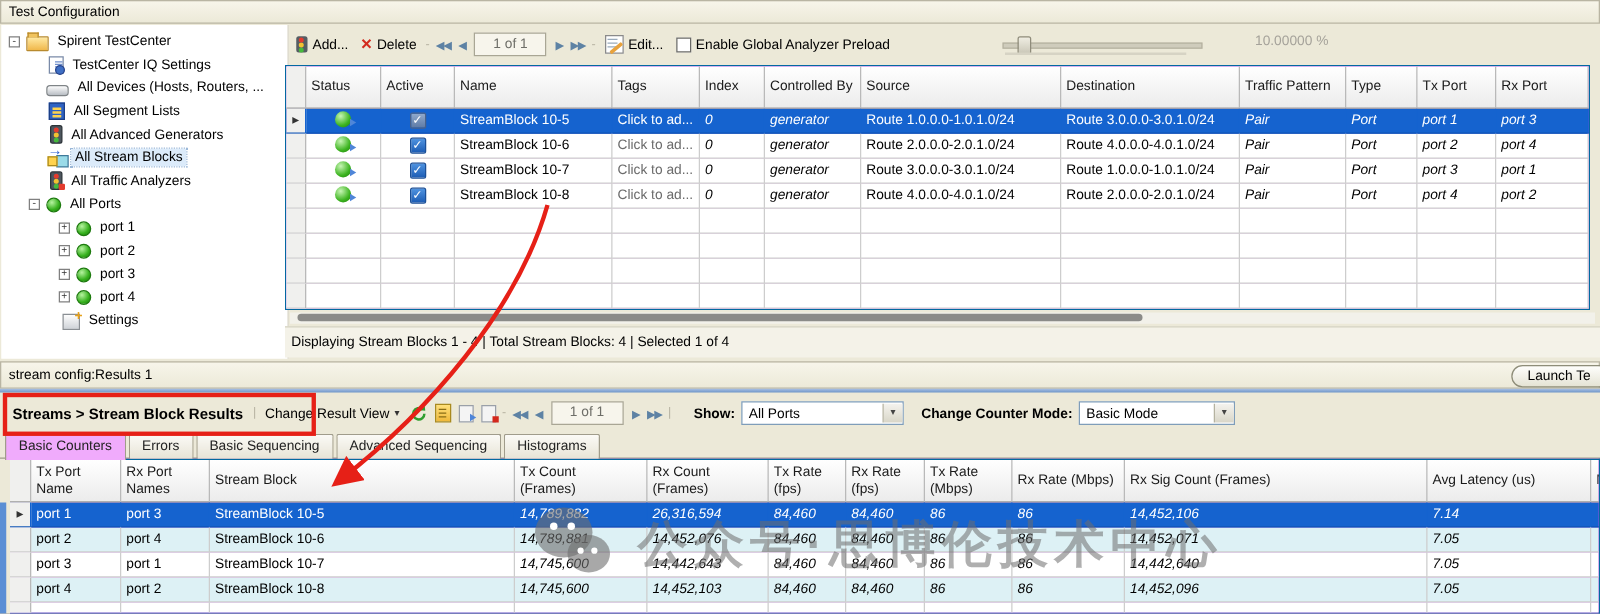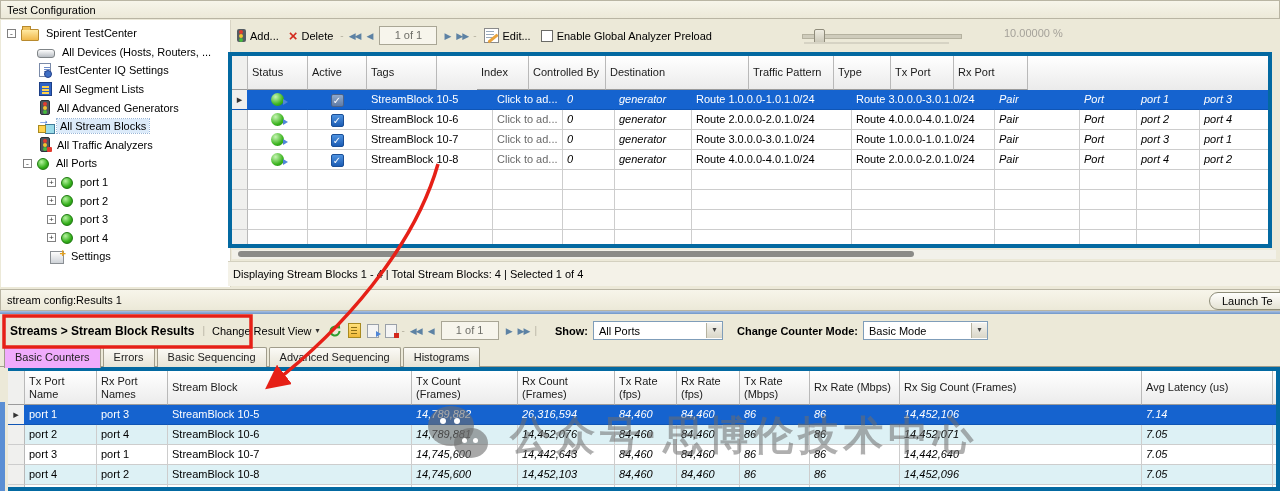--- a/index.html
+++ b/index.html
@@ -51,21 +51,21 @@
   .icon-edit::after{content:"";position:absolute;left:2px;top:8px;width:12px;height:3px;background:#e8a23c;transform:rotate(-40deg);border-radius:1px;}
   .icon-tlmini{width:9px;height:13px;background:#555d63;border-radius:2px;position:relative;}
   .icon-tlmini::before{content:"";position:absolute;left:2px;top:1px;width:4px;height:4px;border-radius:50%;background:#e33b2e;box-shadow:0 4px 0 #f2c231,0 8px 0 #45b93c;}
   .slider{position:absolute;left:570px;top:9px;width:158px;height:14px;}
   .slider .track{position:absolute;left:0;top:5px;width:100%;height:3px;background:#cfccbc;border:1px solid #b5b2a0;}
   .slider .track2{position:absolute;left:2px;top:13px;width:92%;height:2px;background:#d6d3c4;}
   .slider .thumb{position:absolute;left:12px;top:0;width:9px;height:13px;background:linear-gradient(#efede2,#c9c6b6);
                  border:1px solid #8f8c7b;border-radius:2px;}
   .pct{position:absolute;left:772px;top:7px;color:#a5a29a;}
   
-  .gridtable{position:absolute;background:#d946ef;border:4px solid #0369a1;box-sizing:border-box;overflow:hidden;}
+  .gridtable{position:absolute;background:#d946ef;border:1px solid #0369a1;box-sizing:border-box;overflow:hidden;}
   .gt-row{display:flex;height:20px;background:#fff;}
   .gt-row.alt{background:#ddf1f5;}
   .gt-row.sel{background:#1563cf;color:#fff;}
   .gt-cell{box-sizing:border-box;flex:none;border-right:1px solid #cdcdcd;border-bottom:1px solid #cdcdcd;
            padding:0 4px;line-height:19px;overflow:hidden;white-space:nowrap;}
   .gt-row.sel .gt-cell{border-right-color:#1563cf;border-bottom-color:#0f55b5;}
   .gt-head{display:flex;background:linear-gradient(#ffffff,#ebebeb);}
   .gt-head .gt-cell{border-right:1px solid #b9b9b9;border-bottom:1px solid #9b9b9b;display:flex;align-items:center;
                     white-space:pre-line;line-height:13px;color:#1a1a1a;}
   .gt-cell.selcol{background:#f0f0ee;border-right:1px solid #b9b9b9;color:#5a5a5a;text-align:center;padding:0 2px;}
@@ -126,27 +126,27 @@
   <div class="pane-title" style="left:0;top:0;width:1280px;height:19px;">Test Configuration</div>
 
   <div class="tree" id="tree">
       <div class="titem" style="padding-left: 6px;">
         <span class="texp">-</span>
         <span class="ic ic-folder"></span>
         <span class="tlabel">Spirent TestCenter</span>
       </div>
       <div class="titem" style="padding-left: 22px;">
         <span class="texp none">+</span>
+        <span class="ic ic-doc gear"></span>
+        <span class="tlabel">TestCenter IQ Settings</span>
+      </div>
+      <div class="titem" style="padding-left: 22px;">
+        <span class="texp none">+</span>
         <span class="ic ic-dev"></span>
         <span class="tlabel">All Devices (Hosts, Routers, ...</span>
-      </div>
-      <div class="titem" style="padding-left: 22px;">
-        <span class="texp none">+</span>
-        <span class="ic ic-doc gear"></span>
-        <span class="tlabel">TestCenter IQ Settings</span>
       </div>
       <div class="titem" style="padding-left: 22px;">
         <span class="texp none">+</span>
         <span class="ic ic-seg"></span>
         <span class="tlabel">All Segment Lists</span>
       </div>
       <div class="titem" style="padding-left: 22px;">
         <span class="texp none">+</span>
         <span class="ic ic-tl"></span>
         <span class="tlabel">All Advanced Generators</span>
@@ -223,23 +223,25 @@
       <span class="track2"></span>
     </span>
     <span class="pct">10.00000 %</span>
   </div>
 
   <div class="gridtable" id="cfg-table" style="left: 228px; top: 52px; height: 196px; width: 1044px;">
       <div class="gt-head" style="height: 34px;">
         <div class="gt-cell selcol" style="width: 16px; height: 34px;"></div>
         <div class="gt-cell" style="width: 60px; height: 34px;">Status</div>
         <div class="gt-cell" style="width: 59px; height: 34px;">Active</div>
+        <div class="gt-cell" style="width: 126px; height: 34px;">Name</div>
         <div class="gt-cell" style="width: 70px; height: 34px;">Tags</div>
-        <div class="gt-cell" style="width: 52px; height: 34px; margin-left: 40px;">Index</div>
+        <div class="gt-cell" style="width: 52px; height: 34px;">Index</div>
         <div class="gt-cell" style="width: 77px; height: 34px;">Controlled By</div>
+        <div class="gt-cell" style="width: 160px; height: 34px;">Source</div>
         <div class="gt-cell" style="width: 143px; height: 34px;">Destination</div>
         <div class="gt-cell" style="width: 85px; height: 34px;">Traffic Pattern</div>
         <div class="gt-cell" style="width: 57px; height: 34px;">Type</div>
         <div class="gt-cell" style="width: 63px; height: 34px;">Tx Port</div>
         <div class="gt-cell" style="width: 74px; height: 34px;">Rx Port</div>
       </div>
       <div class="gt-row sel">
         <div class="gt-cell selcol" style="width: 16px;">▸</div>
         <div class="gt-cell ctr" style="width: 60px;"><span class="stream-icon"></span></div>
         <div class="gt-cell ctr" style="width: 59px;"><span class="cb">✓</span></div>

